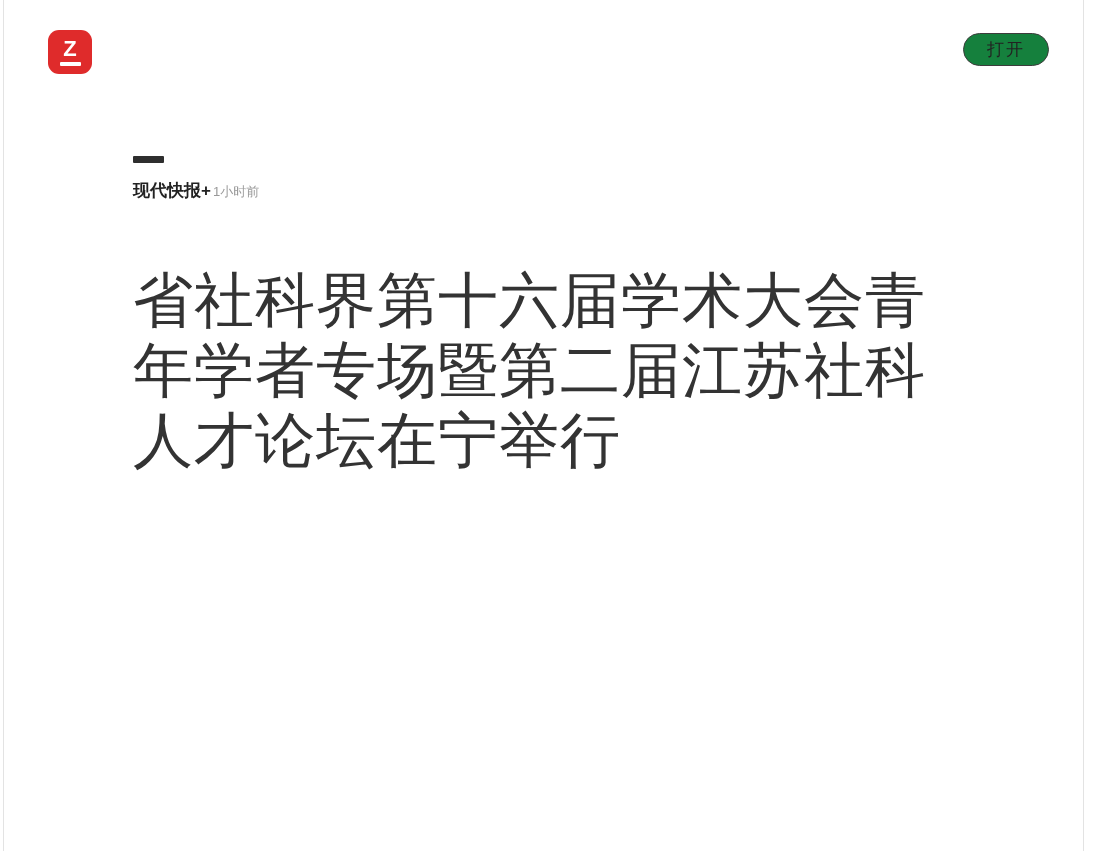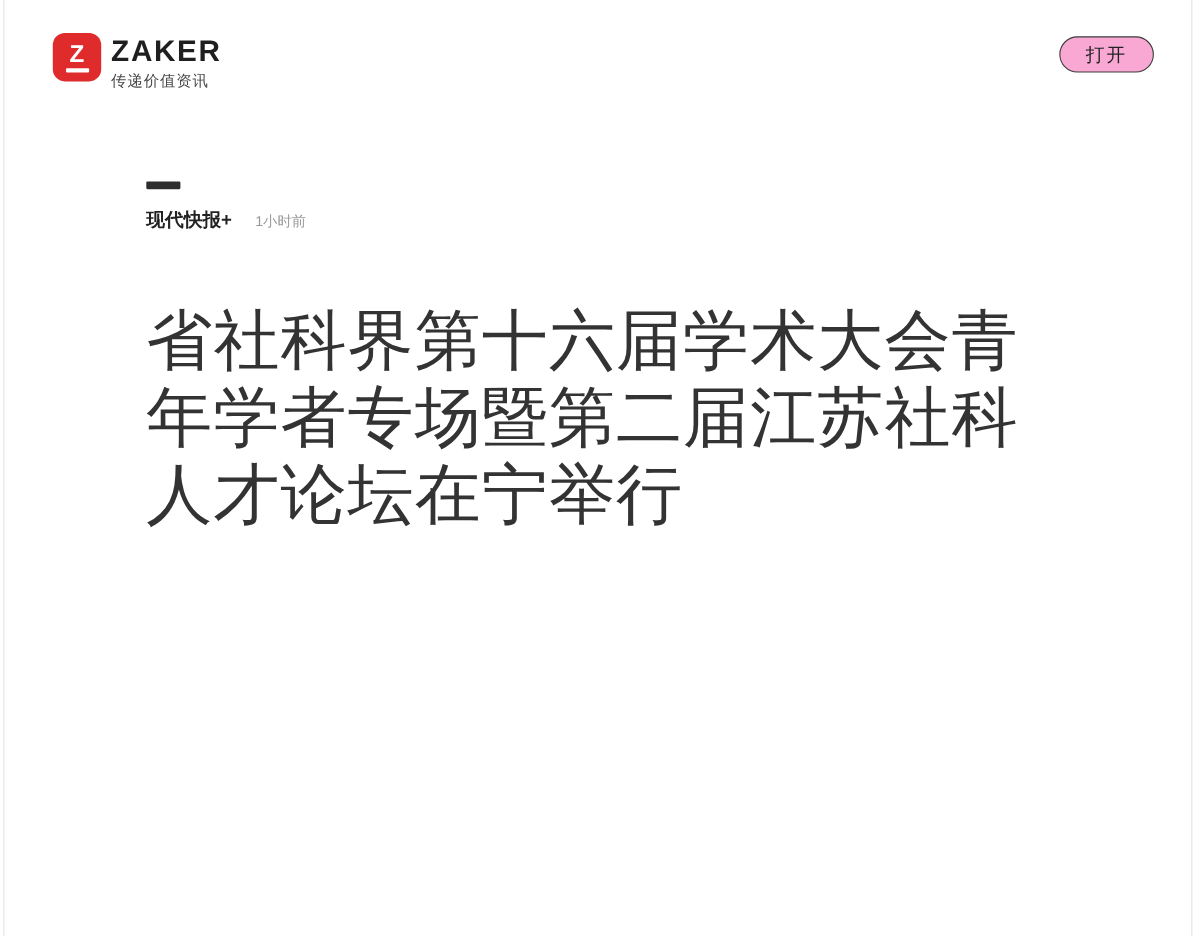--- a/index.html
+++ b/index.html
@@ -73,21 +73,21 @@
     letter-spacing: 0.8px;
     margin-top: 5px;
   }
   .open-btn {
     margin-top: 3px;
     min-width: 86px;
     height: 33px;
     padding: 0 18px;
     border: 1px solid #3c3c3c;
     border-radius: 17px;
-    background: #f9a8d4;
+    background: #15803d;
     font-family: inherit;
     font-size: 17px;
     color: #222222;
     letter-spacing: 2px;
     display: flex;
     align-items: center;
     justify-content: center;
     cursor: pointer;
   }
   
@@ -100,21 +100,21 @@
     width: 31px;
     height: 7px;
     background: #2e2e2e;
     margin-top: 82px;
     border-radius: 1px;
   }
   .source-row {
     margin-top: 16px;
     display: flex;
     align-items: baseline;
-    gap: 21px;
+    gap: 2px;
   }
   .source {
     font-size: 17px;
     font-weight: bold;
     color: #222222;
     cursor: pointer;
   }
   .time {
     font-size: 13px;
     color: #999999;
@@ -141,24 +141,20 @@
 
 <div class="viewport">
   <div class="page">
 
     <header class="header">
       <div class="brand">
         <div class="logo" style="background: rgb(223, 43, 43);">
           <span class="logo-z">Z</span>
           <span class="logo-bar"></span>
         </div>
-        <div class="brand-text">
-          <div class="brand-name">ZAKER</div>
-          <div class="brand-tagline">传递价值资讯</div>
-        </div>
       </div>
       <button class="open-btn">打开</button>
     </header>
 
     <article class="article">
       <div class="article-inner">
         <div class="dash"></div>
         <div class="source-row">
           <span class="source">现代快报+</span>
           <span class="time">1小时前</span>

